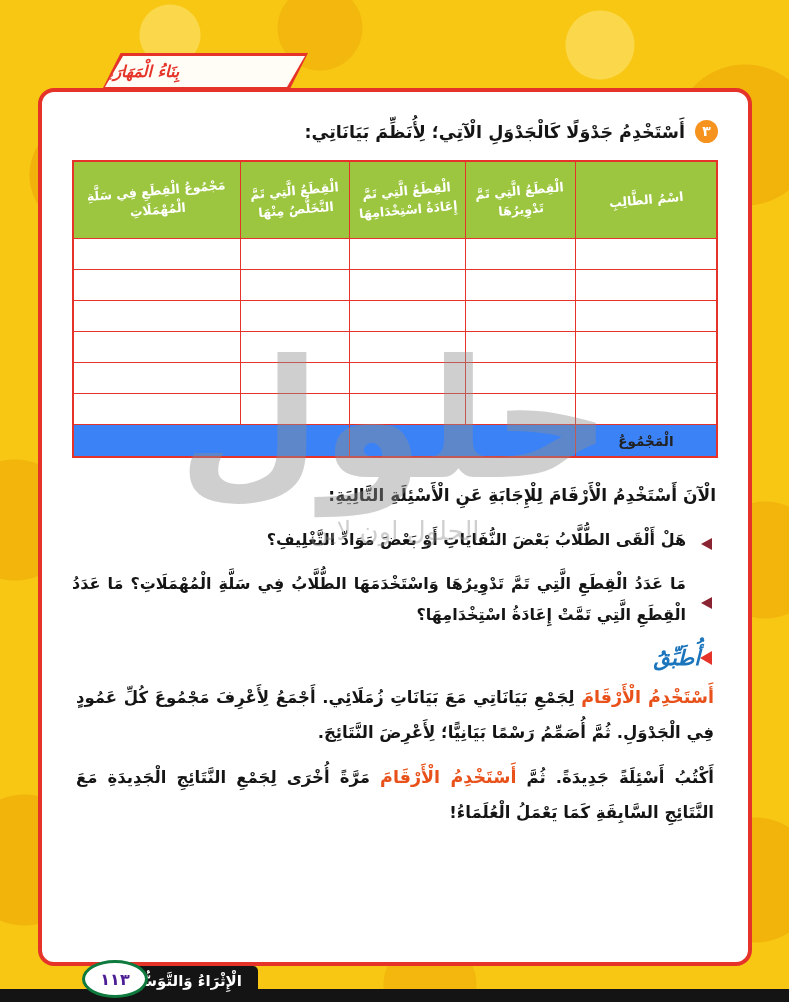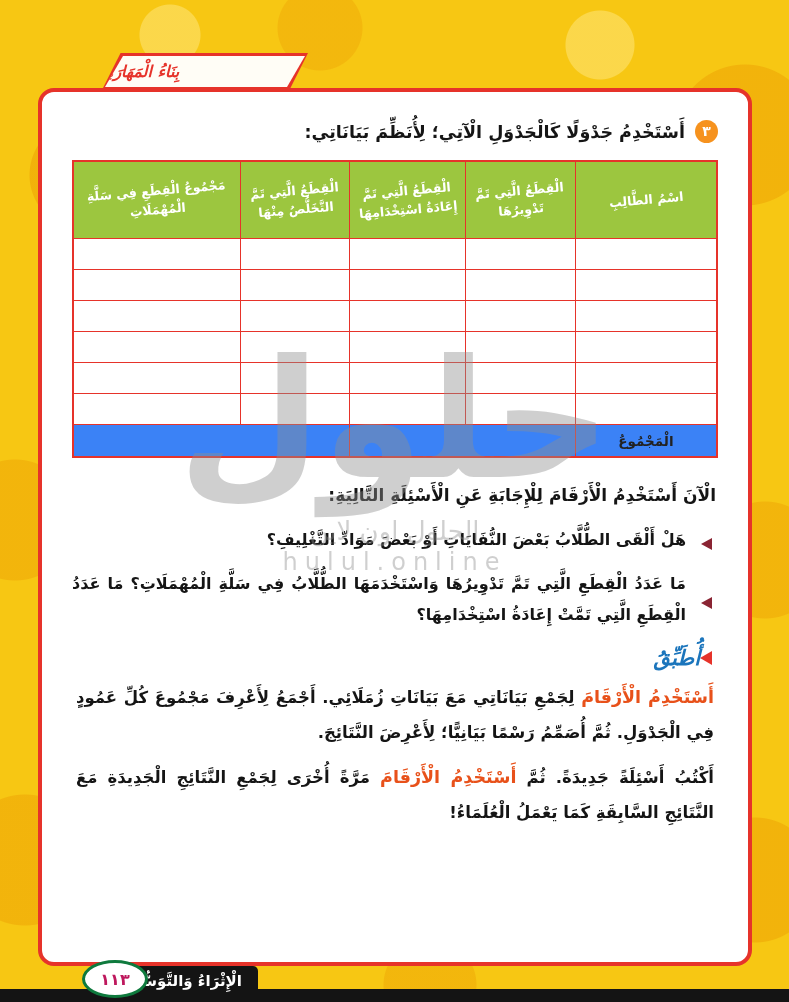--- a/index.html
+++ b/index.html
@@ -71,21 +71,21 @@
   .watermark .ar{font-size:26px;margin-top:4px;}
   .watermark .en{font-size:24px;letter-spacing:7px;margin-top:2px;}
 
   
   .bottom-bar{position:absolute;left:0;right:0;bottom:0;height:13px;background:#141414;z-index:4;}
   .section-pill{position:absolute;left:112px;bottom:7px;height:29px;background:#141414;color:#fff;
     border-radius:5px 5px 0 0;display:flex;align-items:center;padding:0 16px 0 20px;
     font-weight:bold;font-size:15px;z-index:5;}
   .page-oval{position:absolute;left:82px;bottom:4px;width:60px;height:32px;background:#ffffff;
     border:3px solid #0e7a3d;border-radius:50%;display:flex;align-items:center;justify-content:center;
-    font-weight:bold;font-size:16px;color:#be185d;z-index:6;}
+    font-weight:bold;font-size:16px;color:#4c1d95;z-index:6;}
 </style>
 </head>
 <body>
 
 <div class="page">
 
   <div class="tab-outer">
     <div class="tab-inner">
       <span>بِنَاءُ الْمَهَارَةِ</span>
     </div>
@@ -189,21 +189,20 @@
 
 
       <p class="para"><span>أَكْتُبُ أَسْئِلَةً جَدِيدَةً. ثُمَّ </span><span class="hl">أَسْتَخْدِمُ الْأَرْقَامَ</span><span> مَرَّةً أُخْرَى لِجَمْعِ النَّتَائِجِ الْجَدِيدَةِ مَعَ النَّتَائِجِ السَّابِقَةِ كَمَا يَعْمَلُ الْعُلَمَاءُ!</span></p>
 
     </div>
   </div>
 
   <div class="watermark">
     <div class="logo">حلول</div>
     <div class="ar">الحلول اون لاين</div>
-    <div class="en">hulul.online</div>
   </div>
 
   <div class="bottom-bar"></div>
   <div class="section-pill">
     <span>الْإِثْرَاءُ وَالتَّوَسُّعُ</span>
   </div>
   <div class="page-oval">
     <span>١١٣</span>
   </div>
 

